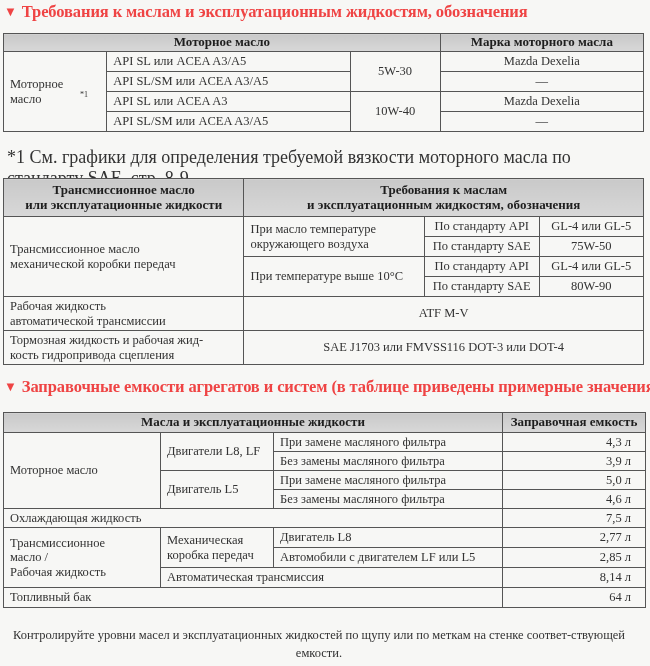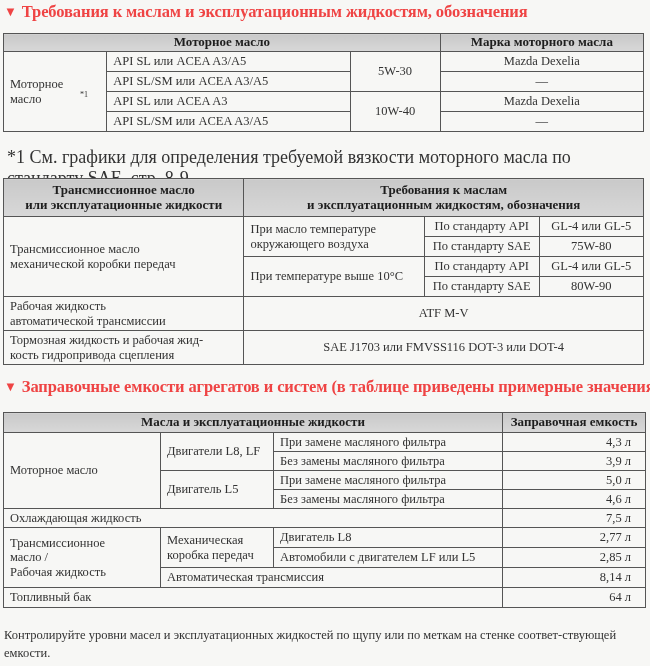--- a/index.html
+++ b/index.html
@@ -93,21 +93,21 @@
     </td>
     <td rowspan="2" style="width:165px;">
       <div>При масло температуре</div>
       <div>окружающего воздуха</div>
     </td>
     <td class="c" style="width:100px;">По стандарту API</td>
     <td class="c" style="width:90px;">GL-4 или GL-5</td>
   </tr>
   <tr style="height:20px;">
     <td class="c">По стандарту SAE</td>
-    <td class="c">75W-80</td>
+    <td class="c">75W-50</td>
   </tr>
   <tr style="height:20px;">
     <td rowspan="2">При температуре выше 10°C</td>
     <td class="c">По стандарту API</td>
     <td class="c">GL-4 или GL-5</td>
   </tr>
   <tr style="height:20px;">
     <td class="c">По стандарту SAE</td>
     <td class="c">80W-90</td>
   </tr>
@@ -182,13 +182,13 @@
     <td colspan="2">Автоматическая трансмиссия</td>
     <td class="r">8,14 л</td>
   </tr>
   <tr style="height:20px;">
     <td colspan="3">Топливный бак</td>
     <td class="r">64 л</td>
   </tr>
 </tbody>
   </table>
 
-<div class="foot" style="top:626px;">Контролируйте уровни масел и эксплуатационных жидкостей по щупу или по меткам на стенке соответ-ствующей емкости.</div>
+<div class="foot" style="top:626px;text-align:center;">Контролируйте уровни масел и эксплуатационных жидкостей по щупу или по меткам на стенке соответ-ствующей емкости.</div>
 
 </body></html>

